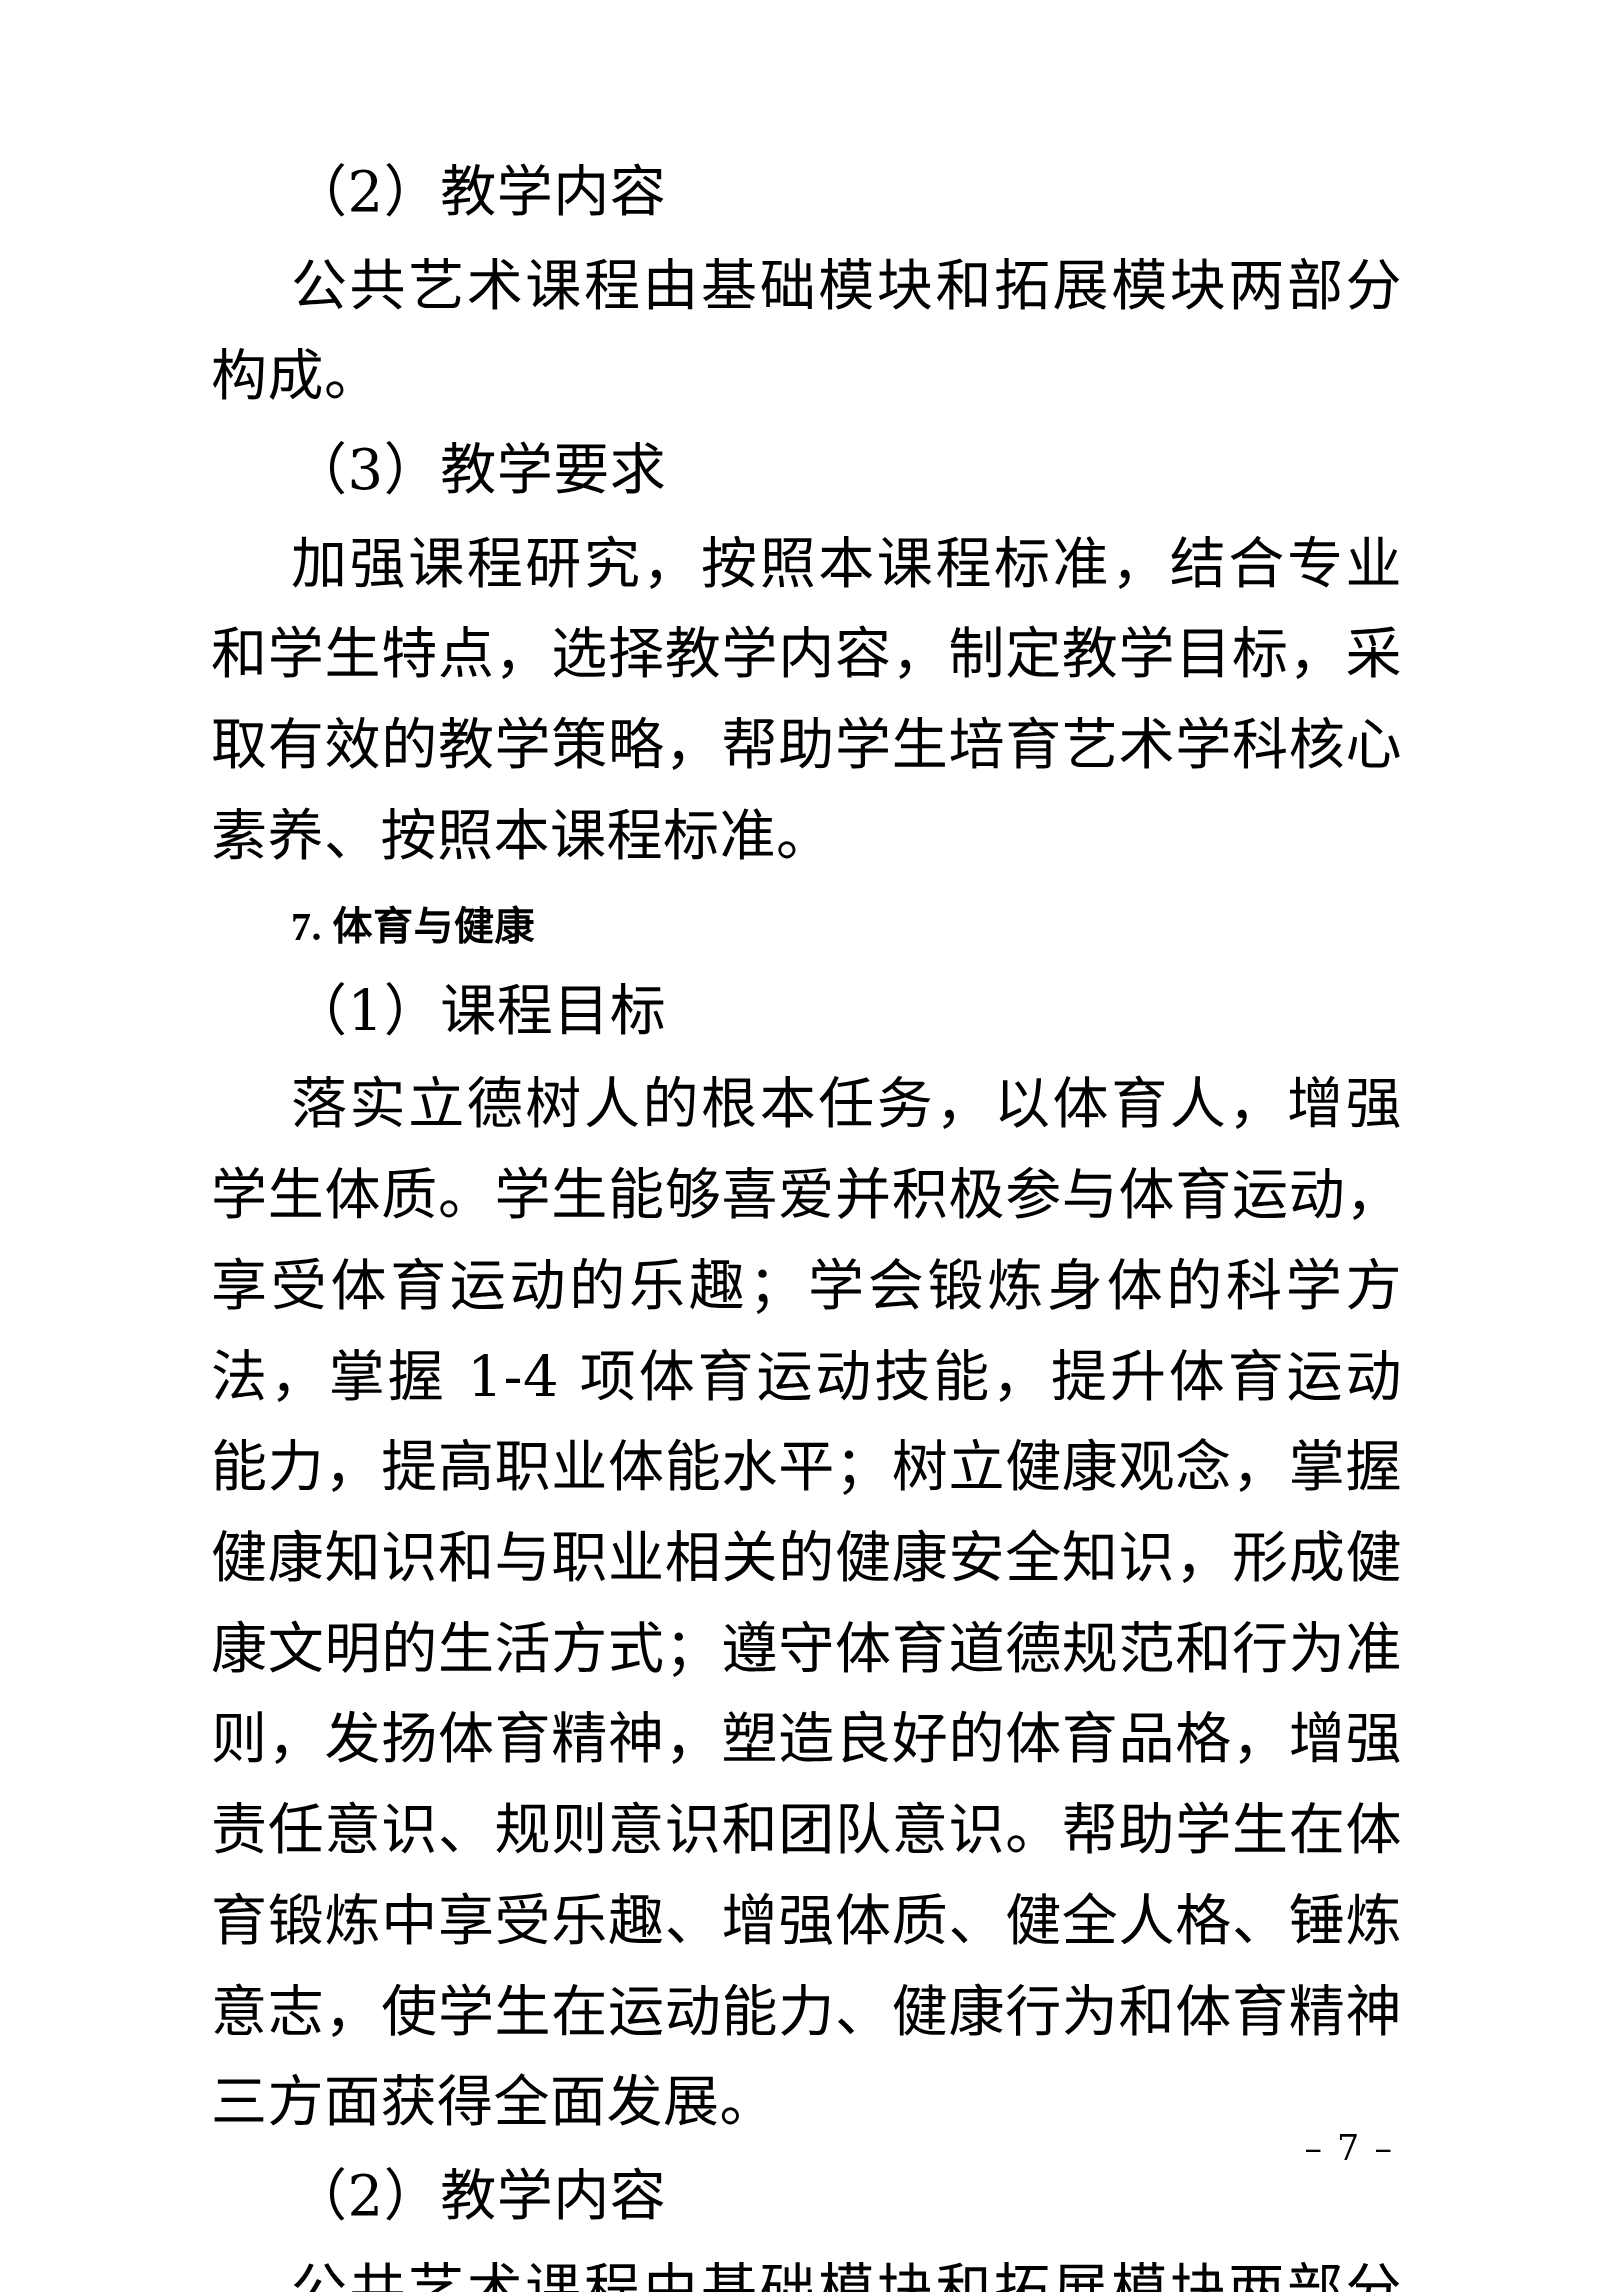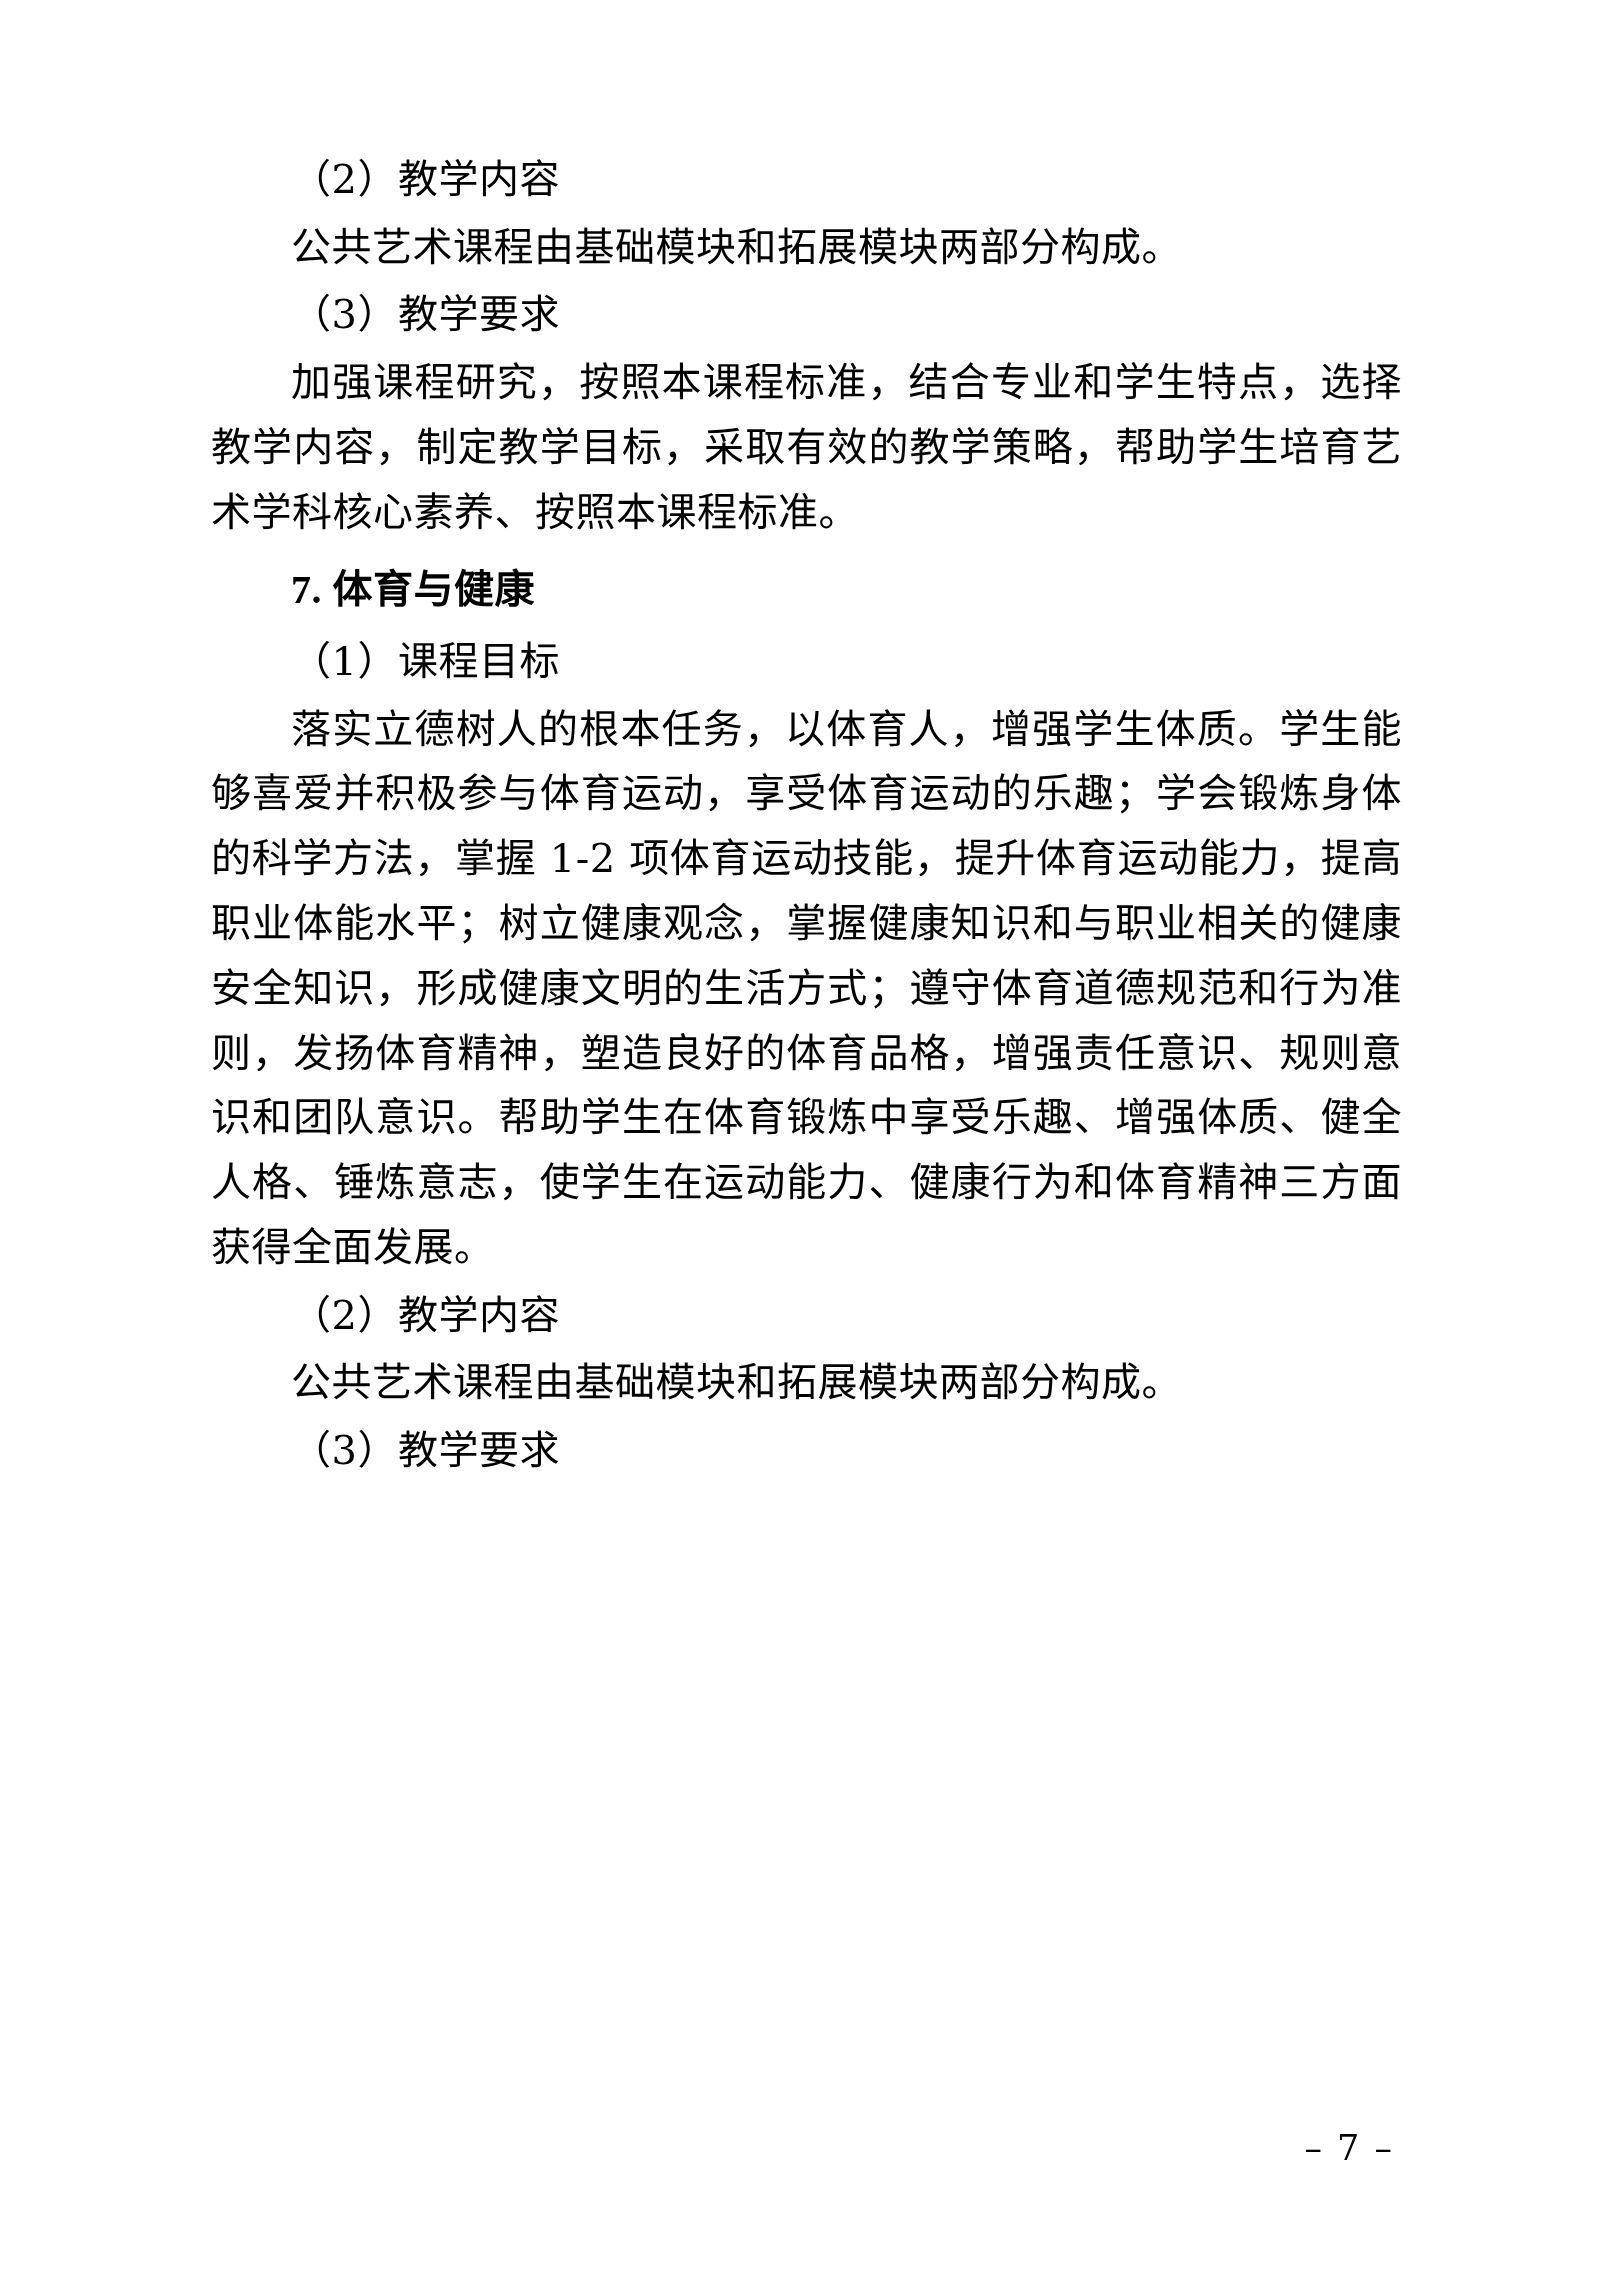--- a/index.html
+++ b/index.html
@@ -21,21 +21,21 @@
     top: 0;
     width: 1621px;
     height: 2293px;
     box-sizing: border-box;
     padding: 147px 206px 118px 211px;
   }
   .doc-body {
     width: 1191px;
   }
   .para {
-    font-size: 40px;
+    font-size: 56px;
     line-height: 1.62;
     letter-spacing: 0.5px;
     margin: 0 0 2.9px 0;
     text-align: justify;
     text-justify: inter-ideograph;
     word-break: break-all;
   }
   .indent {
     text-indent: 80px;
   }
@@ -68,21 +68,21 @@
     <p class="para indent">公共艺术课程由基础模块和拓展模块两部分构成。</p>
 
     <p class="para indent">（3）教学要求</p>
 
     <p class="para indent">加强课程研究，按照本课程标准，结合专业和学生特点，选择教学内容，制定教学目标，采取有效的教学策略，帮助学生培育艺术学科核心素养、按照本课程标准。</p>
 
     <h2 class="heading">7. 体育与健康</h2>
 
     <p class="para indent">（1）课程目标</p>
 
-    <p class="para indent">落实立德树人的根本任务，以体育人，增强学生体质。学生能够喜爱并积极参与体育运动，享受体育运动的乐趣；学会锻炼身体的科学方法，掌握 1-2 项体育运动技能，提升体育运动能力，提高职业体能水平；树立健康观念，掌握健康知识和与职业相关的健康安全知识，形成健康文明的生活方式；遵守体育道德规范和行为准则，发扬体育精神，塑造良好的体育品格，增强责任意识、规则意识和团队意识。帮助学生在体育锻炼中享受乐趣、增强体质、健全人格、锤炼意志，使学生在运动能力、健康行为和体育精神三方面获得全面发展。</p>
+    <p class="para indent">落实立德树人的根本任务，以体育人，增强学生体质。学生能够喜爱并积极参与体育运动，享受体育运动的乐趣；学会锻炼身体的科学方法，掌握 1-4 项体育运动技能，提升体育运动能力，提高职业体能水平；树立健康观念，掌握健康知识和与职业相关的健康安全知识，形成健康文明的生活方式；遵守体育道德规范和行为准则，发扬体育精神，塑造良好的体育品格，增强责任意识、规则意识和团队意识。帮助学生在体育锻炼中享受乐趣、增强体质、健全人格、锤炼意志，使学生在运动能力、健康行为和体育精神三方面获得全面发展。</p>
 
     <p class="para indent">（2）教学内容</p>
 
     <p class="para indent">公共艺术课程由基础模块和拓展模块两部分构成。</p>
 
     <p class="para indent">（3）教学要求</p>
 
 
   </div>
 

